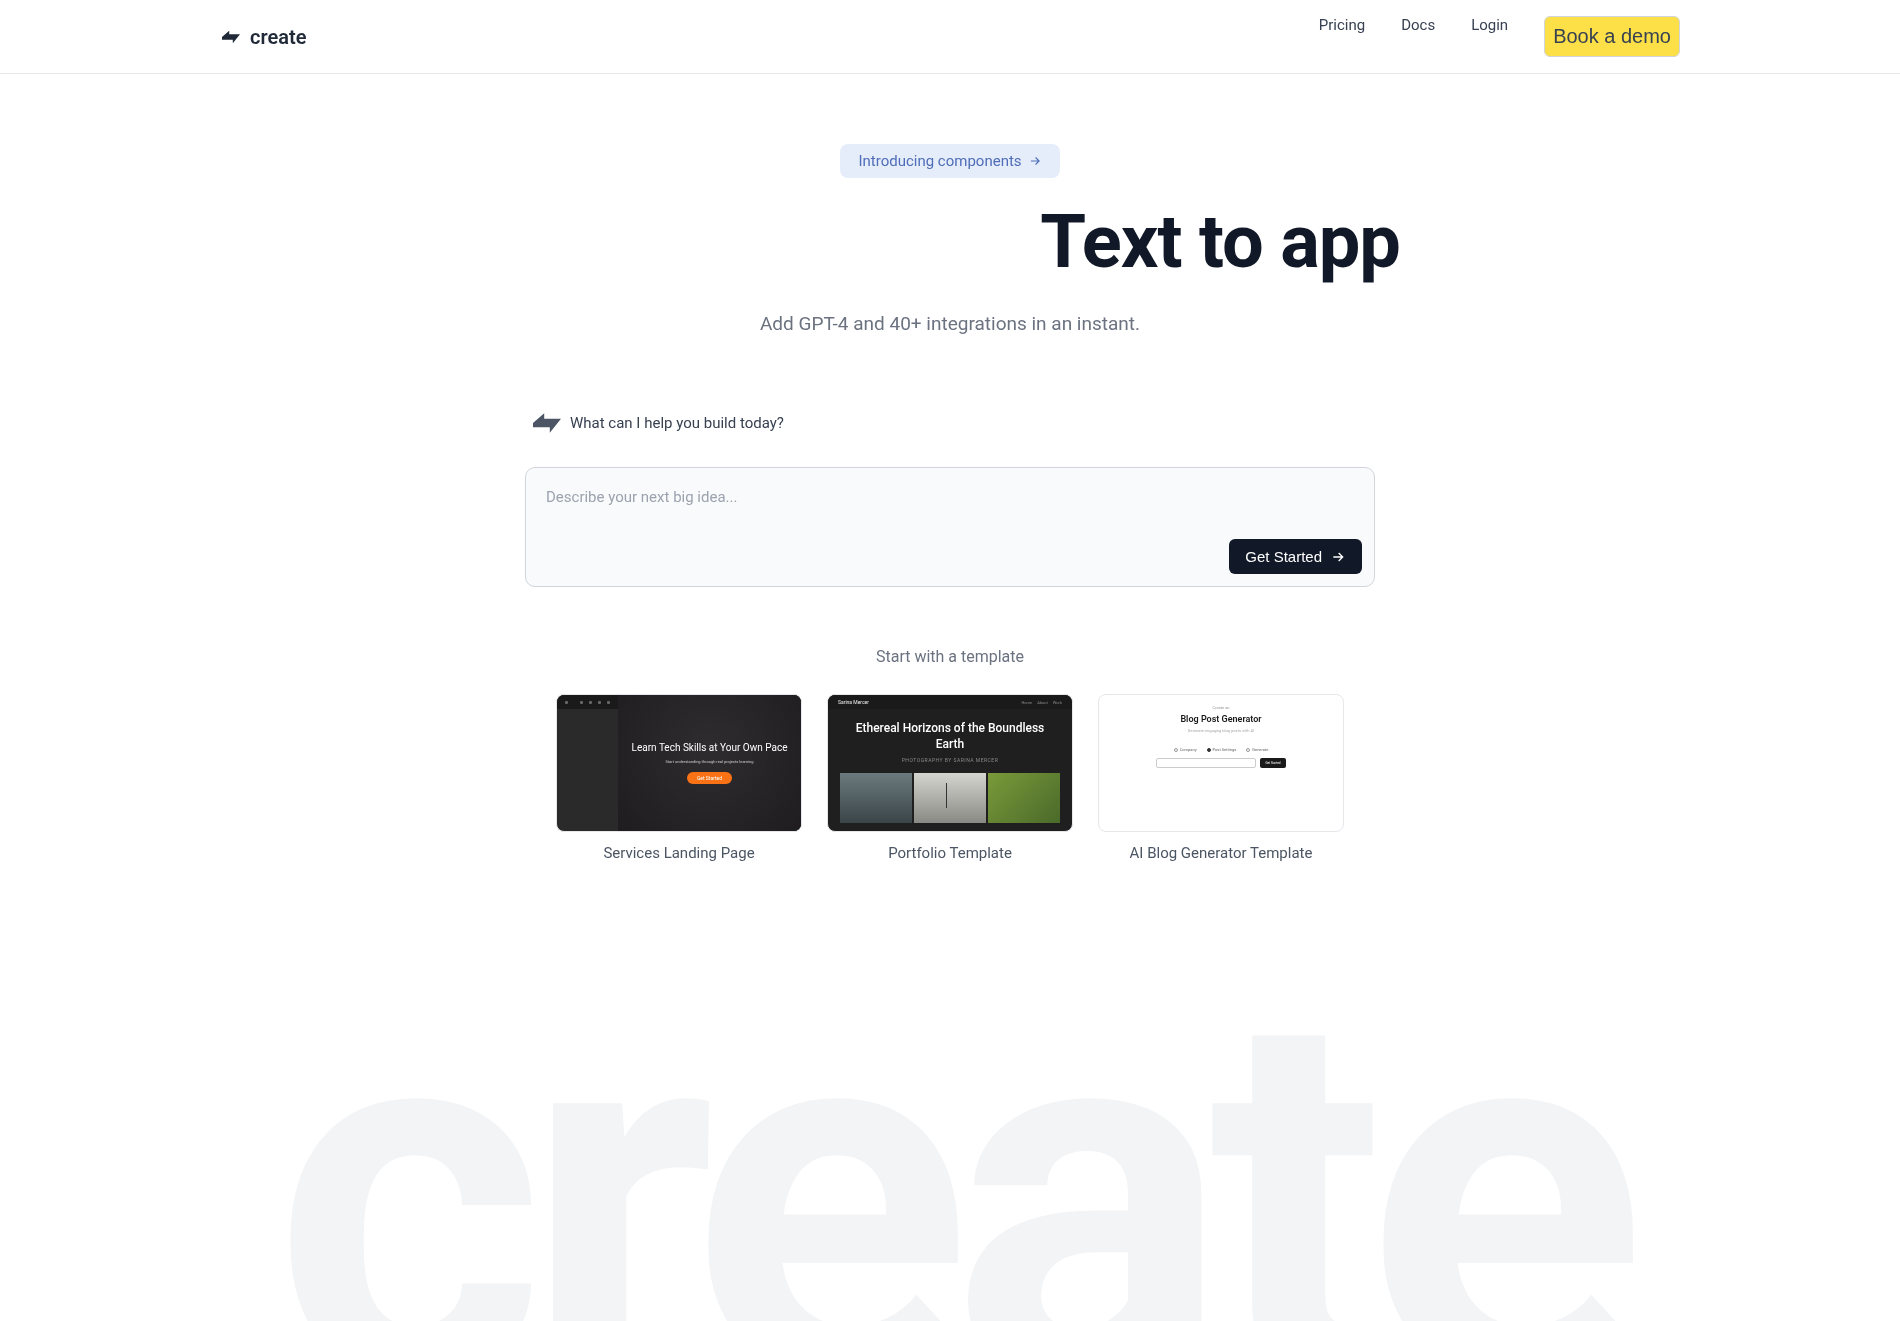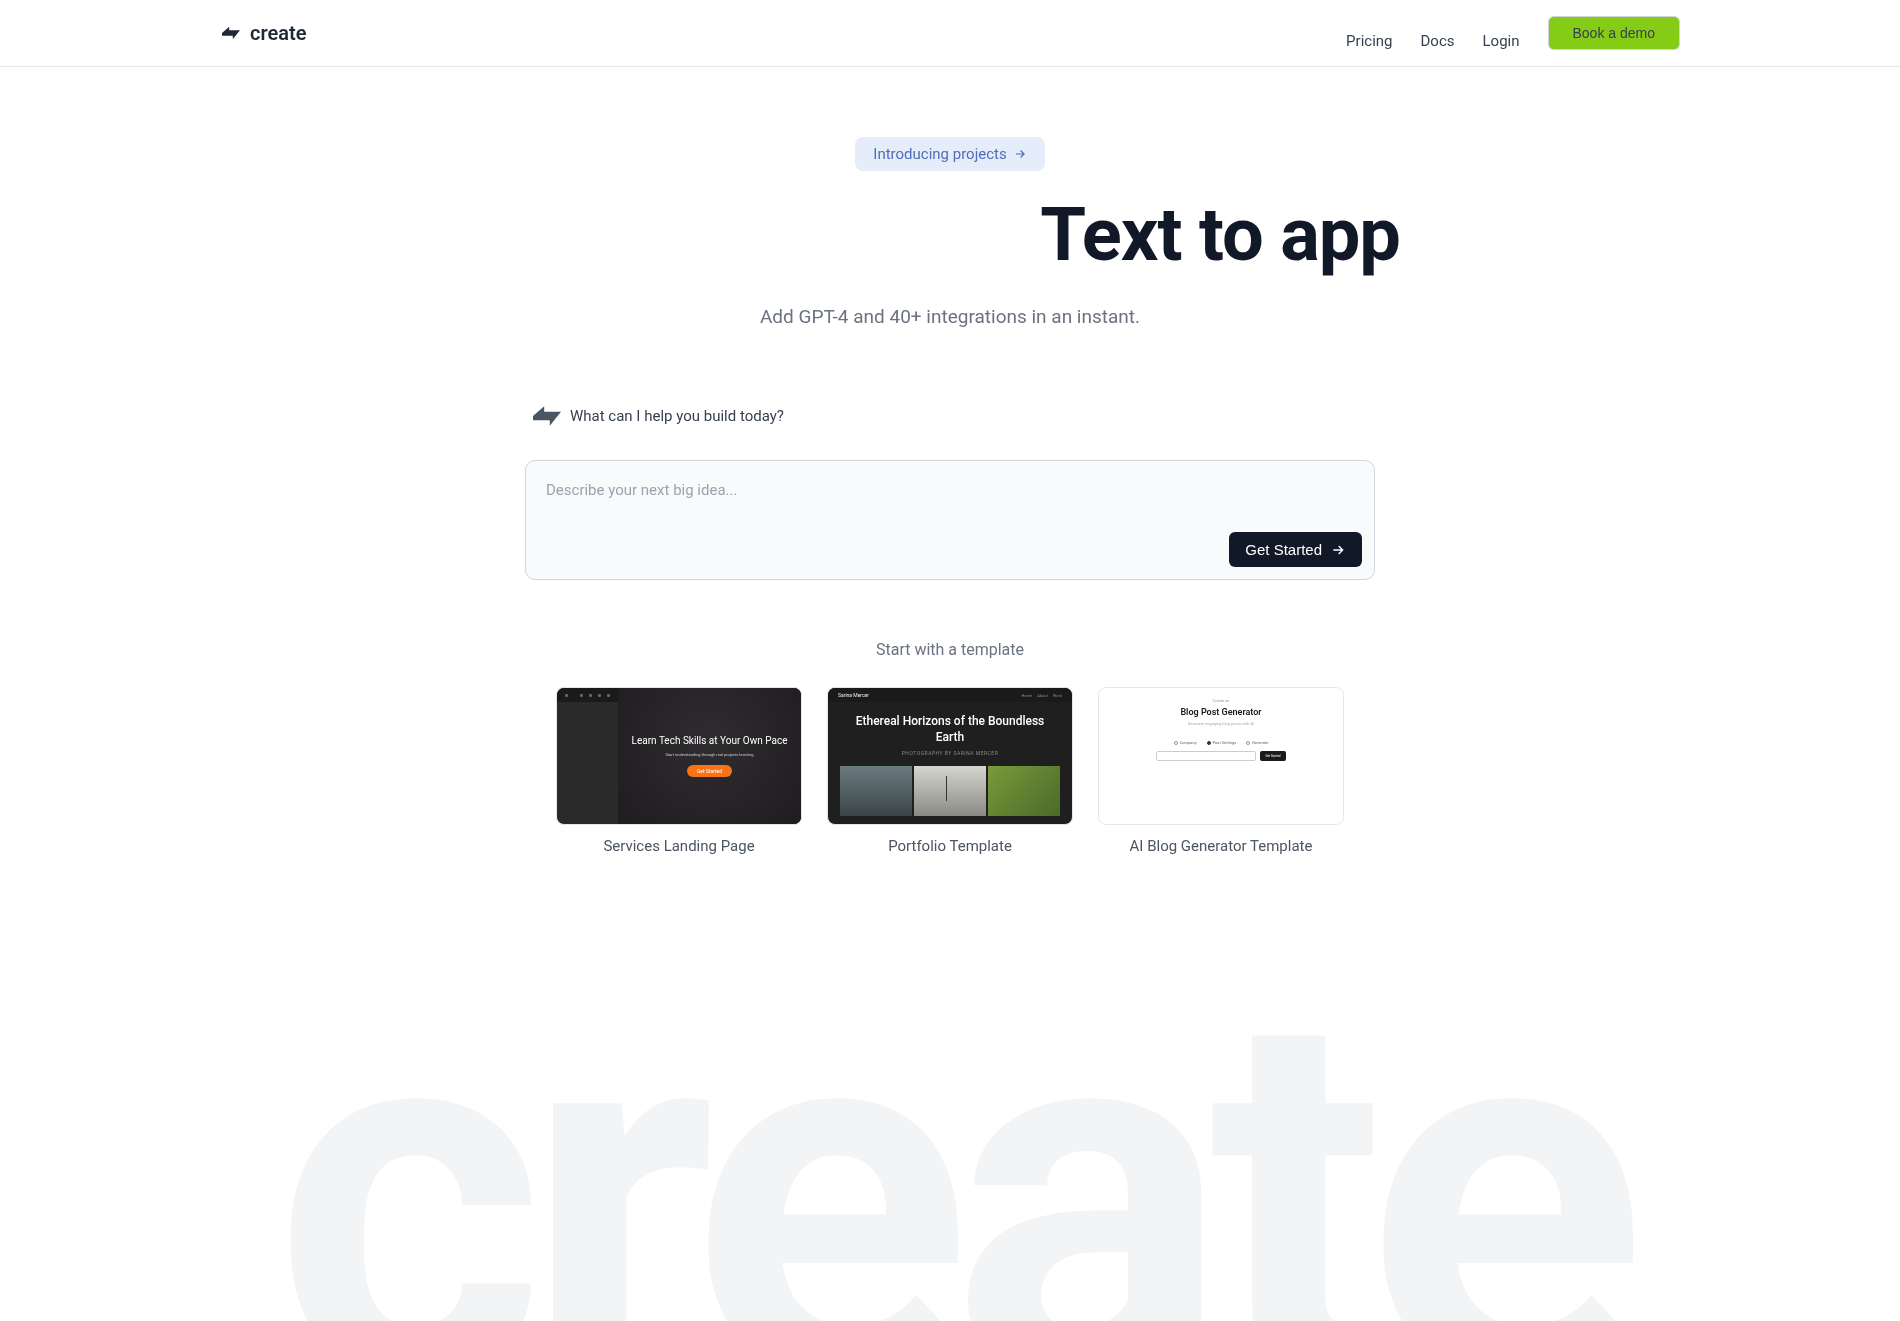--- a/index.html
+++ b/index.html
@@ -35,37 +35,37 @@
     }
     
     .logo-text {
       font-size: 20px;
       font-weight: 600;
       color: #1f2937;
     }
     
     .nav {
       display: flex;
-      align-items: flex-end;
-      gap: 28px;
+      align-items: flex-start;
+      gap: 36px;
     }
     
     .nav-link {
       font-size: 15px;
       color: #374151;
       text-decoration: none;
       cursor: pointer;
     }
     
     .demo-button {
-      padding: 8px 24px;
+      padding: 8px 8px;
       border: 1px solid #d1d5db;
       border-radius: 6px;
-      background: #84cc16;
-      font-size: 14px;
+      background: #fde047;
+      font-size: 20px;
       color: #374151;
       cursor: pointer;
     }
     
     .hero {
       text-align: center;
       padding-top: 70px;
       max-width: 900px;
       margin: 0 auto;
     }
@@ -394,21 +394,21 @@
   <nav class="nav">
     <a class="nav-link">Pricing</a>
     <a class="nav-link">Docs</a>
     <a class="nav-link">Login</a>
     <button class="demo-button">Book a demo</button>
   </nav>
 </header>
 
 <section class="hero">
   <div class="announcement">
-    <span>Introducing projects</span>
+    <span>Introducing components</span>
     <svg width="14" height="14" viewBox="0 0 24 24" fill="none" stroke="#4f6db8" stroke-width="2">
       <path d="M5 12h14M13 6l6 6-6 6"></path>
     </svg>
   </div>
   <h1 class="hero-title">Text to app</h1>
   <p class="hero-subtitle">Add GPT-4 and 40+ integrations in an instant.</p>
 </section>
 
 <section class="prompt-section">
   <div class="prompt-header">

